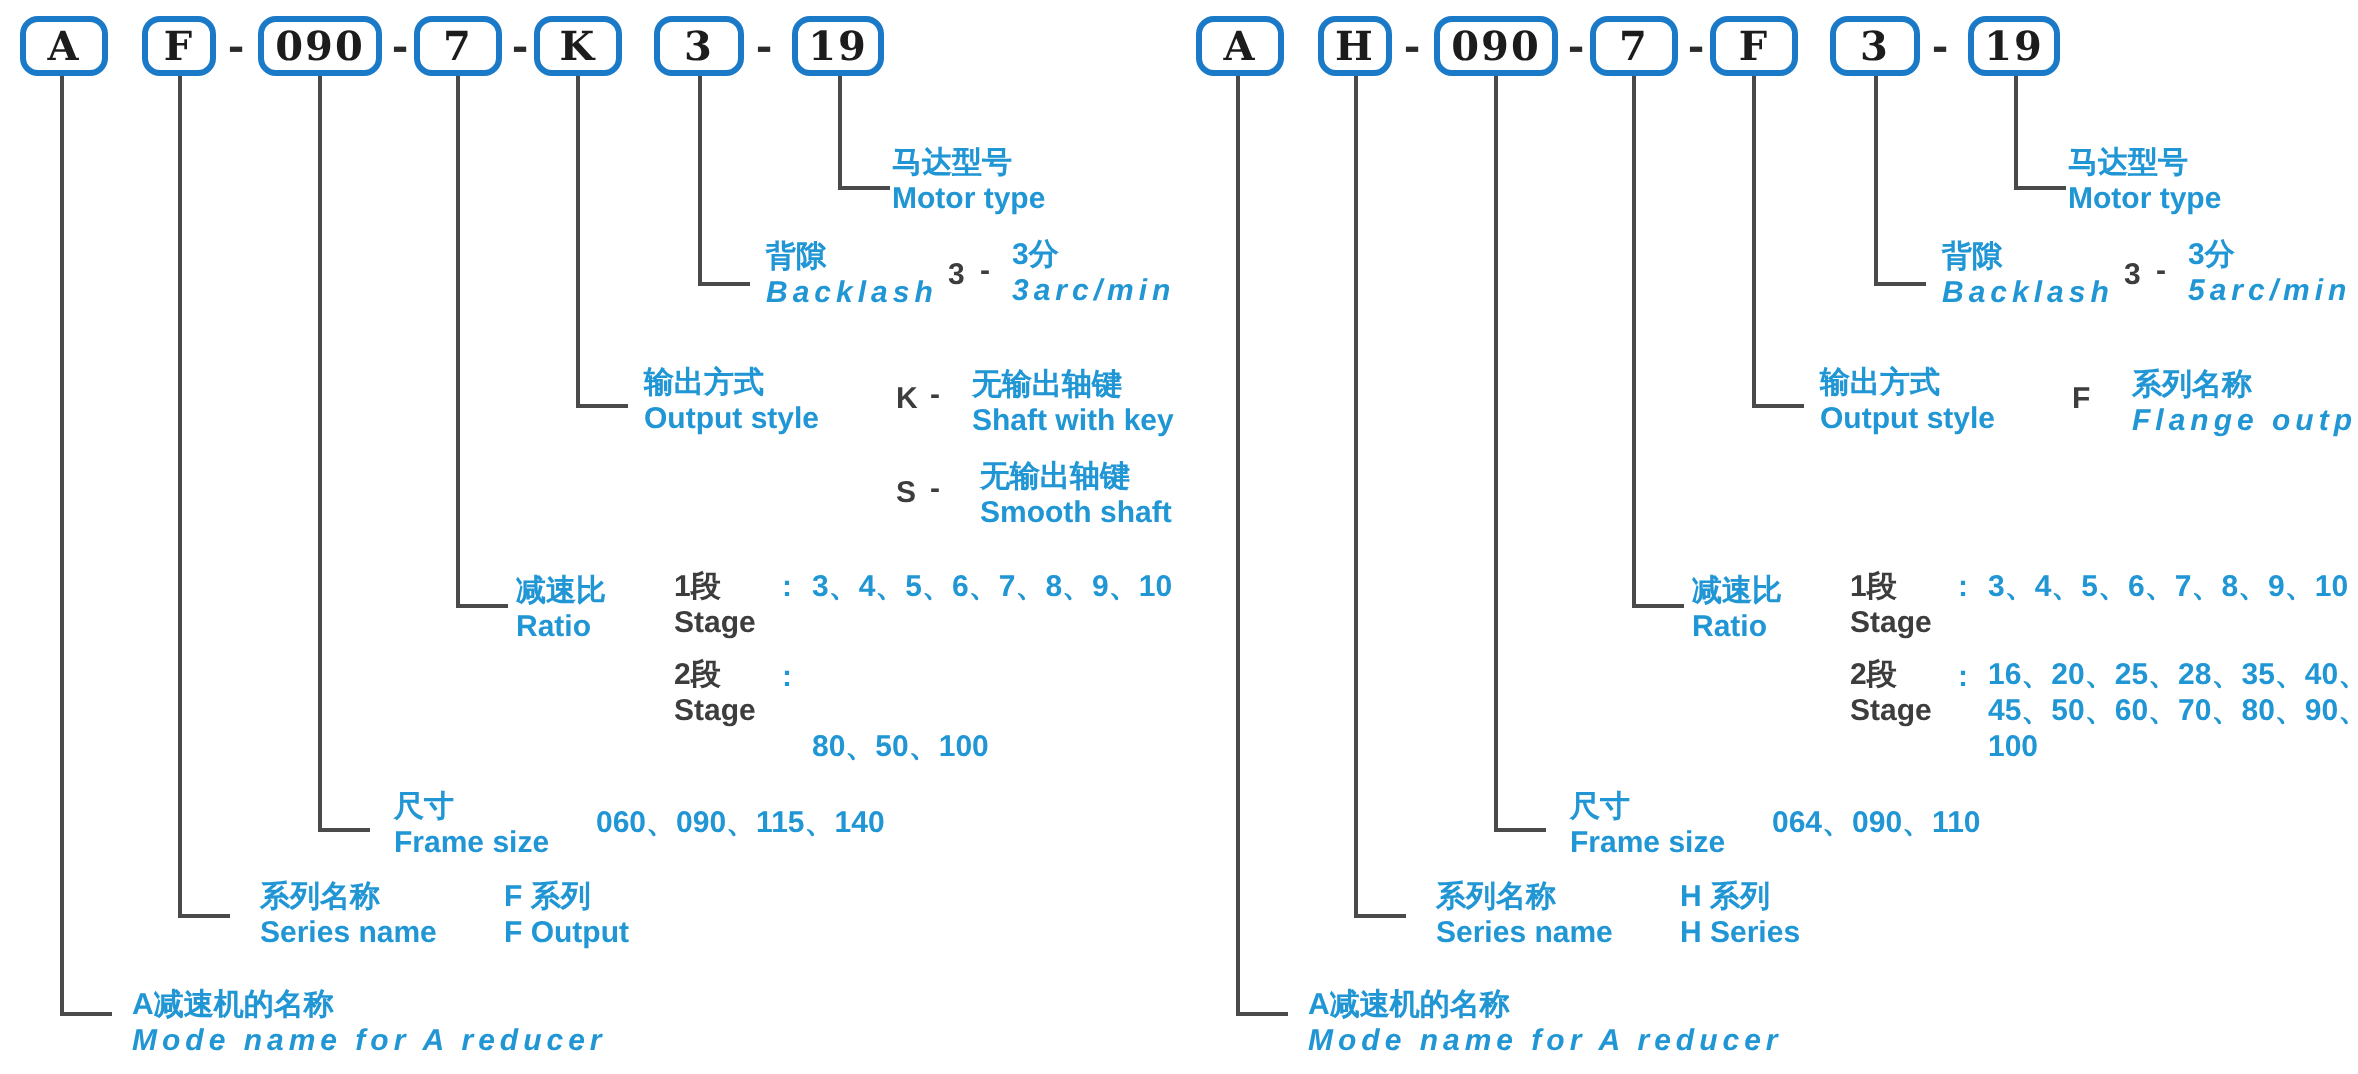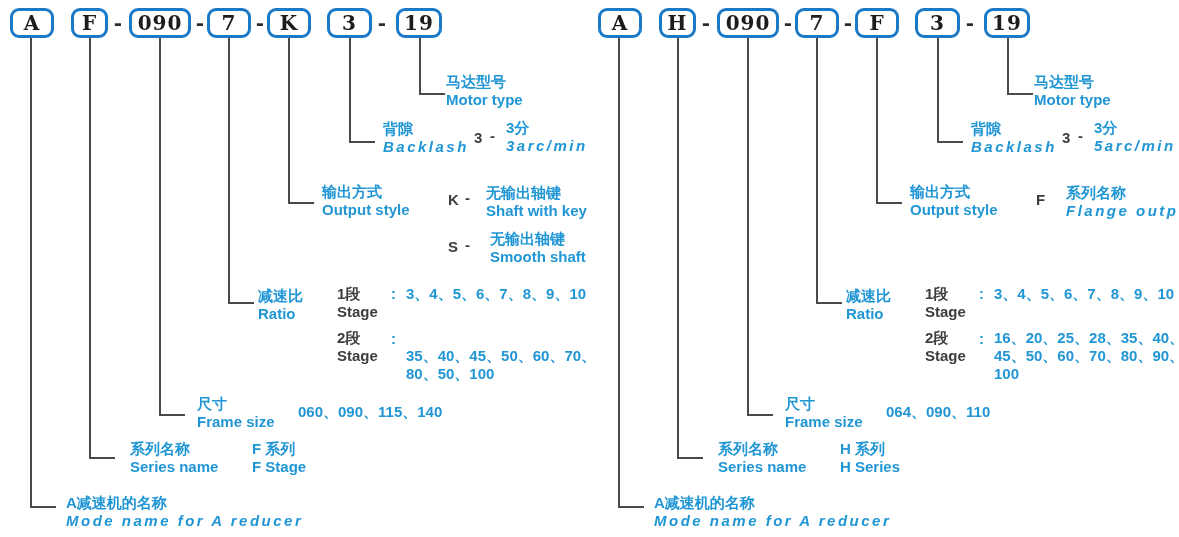--- a/index.html
+++ b/index.html
@@ -92,31 +92,30 @@
 
     <span class="t" style="left:258px;top:288px">减速比</span>
     <span class="t" style="left:258px;top:306px">Ratio</span>
     <span class="t dk" style="left:337px;top:286px">1段</span>
     <span class="t dk" style="left:337px;top:304px">Stage</span>
     <span class="t" style="left:391px;top:286px">:</span>
     <span class="t" style="left:406px;top:286px">3、4、5、6、7、8、9、10</span>
     <span class="t dk" style="left:337px;top:330px">2段</span>
     <span class="t dk" style="left:337px;top:348px">Stage</span>
     <span class="t" style="left:391px;top:331px">:</span>
-    <span class="t" style="left:406px;top:348px">35、40、45、50、60、70、</span>
     <span class="t" style="left:406px;top:366px">80、50、100</span>
 
     <span class="t" style="left:197px;top:396px">尺寸</span>
     <span class="t" style="left:197px;top:414px">Frame size</span>
     <span class="t" style="left:298px;top:404px">060、090、115、140</span>
 
     <span class="t" style="left:130px;top:441px">系列名称</span>
     <span class="t" style="left:130px;top:459px">Series name</span>
     <span class="t" style="left:252px;top:441px">F 系列</span>
-    <span class="t" style="left:252px;top:459px">F Stage</span>
+    <span class="t" style="left:252px;top:459px">F Output</span>
 
     <span class="t" style="left:66px;top:495px">A减速机的名称</span>
     <span class="t ls" style="left:66px;top:513px">Mode name for A reducer</span>
   </section>
 
   <section class="group" style="left:588px">
 
     <div class="box" style="left:10px;width:44px">A</div>
     <div class="box" style="left:71px;width:37px">H</div>
     <div class="boxdash" style="left:110px">-</div>

